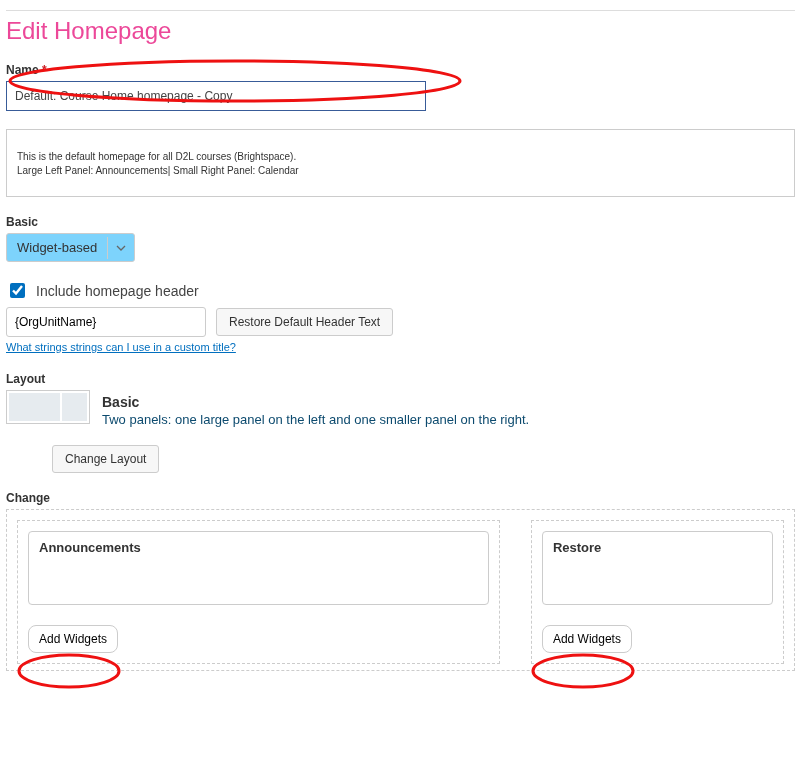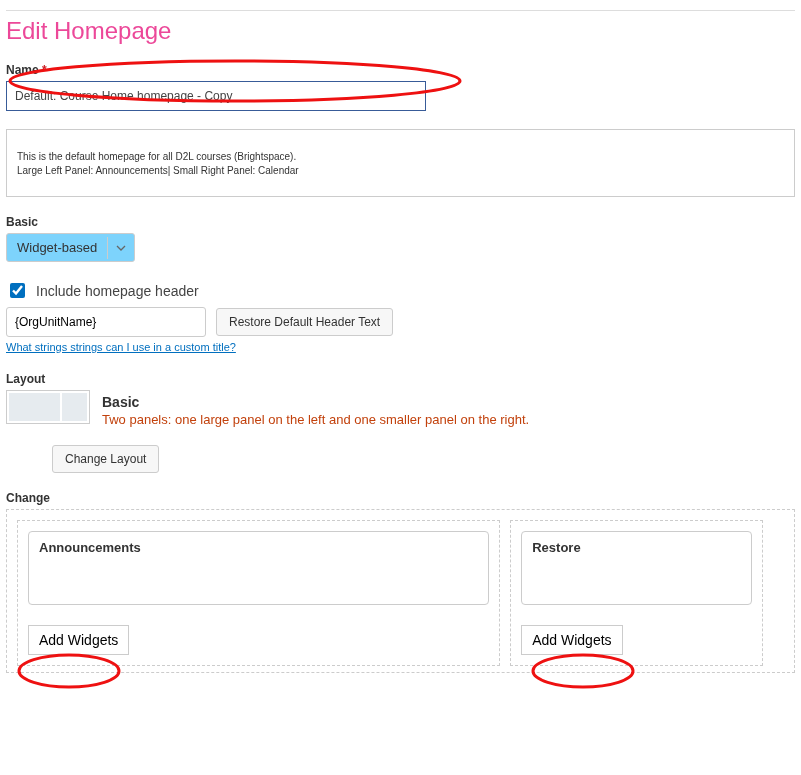--- a/index.html
+++ b/index.html
@@ -129,28 +129,29 @@
   }
   .layout-info h3 {
     font-size: 14px;
     font-weight: 700;
     margin: 4px 0 2px 0;
     color: #333;
   }
   .layout-info p {
     margin: 0;
     font-size: 13px;
-    color: #c2410c;
+    color: #0c4a6e;
   }
   .change-layout-wrap { margin-top: 18px; margin-left: 46px; }
   .widgets-outer {
     border: 1px dashed #ccc;
     padding: 10px 10px 6px 10px;
     display: flex;
     gap: 10px;
+    justify-content: space-between;
   }
   .widget-col {
     border: 1px dashed #ccc;
     padding: 10px;
     display: flex;
     flex-direction: column;
   }
   .widget-col.left { flex: 0 0 63%; }
   .widget-col.right { flex: 0 0 33%; }
   .widget-card {
@@ -162,22 +163,22 @@
     font-weight: 600;
     color: #333;
     margin-bottom: 20px;
   }
   .add-widgets-btn {
     align-self: flex-start;
     margin-top: auto;
     background: #fff;
     border: 1px solid #ccc;
     padding: 6px 10px;
-    font-size: 14px;
-    border-radius: 0;
+    font-size: 12px;
+    border-radius: 8px;
     cursor: pointer;
   }
   .annot {
     position: absolute;
     pointer-events: none;
   }
   .annot svg { display: block; }
 </style>
 </head>
 <body>

